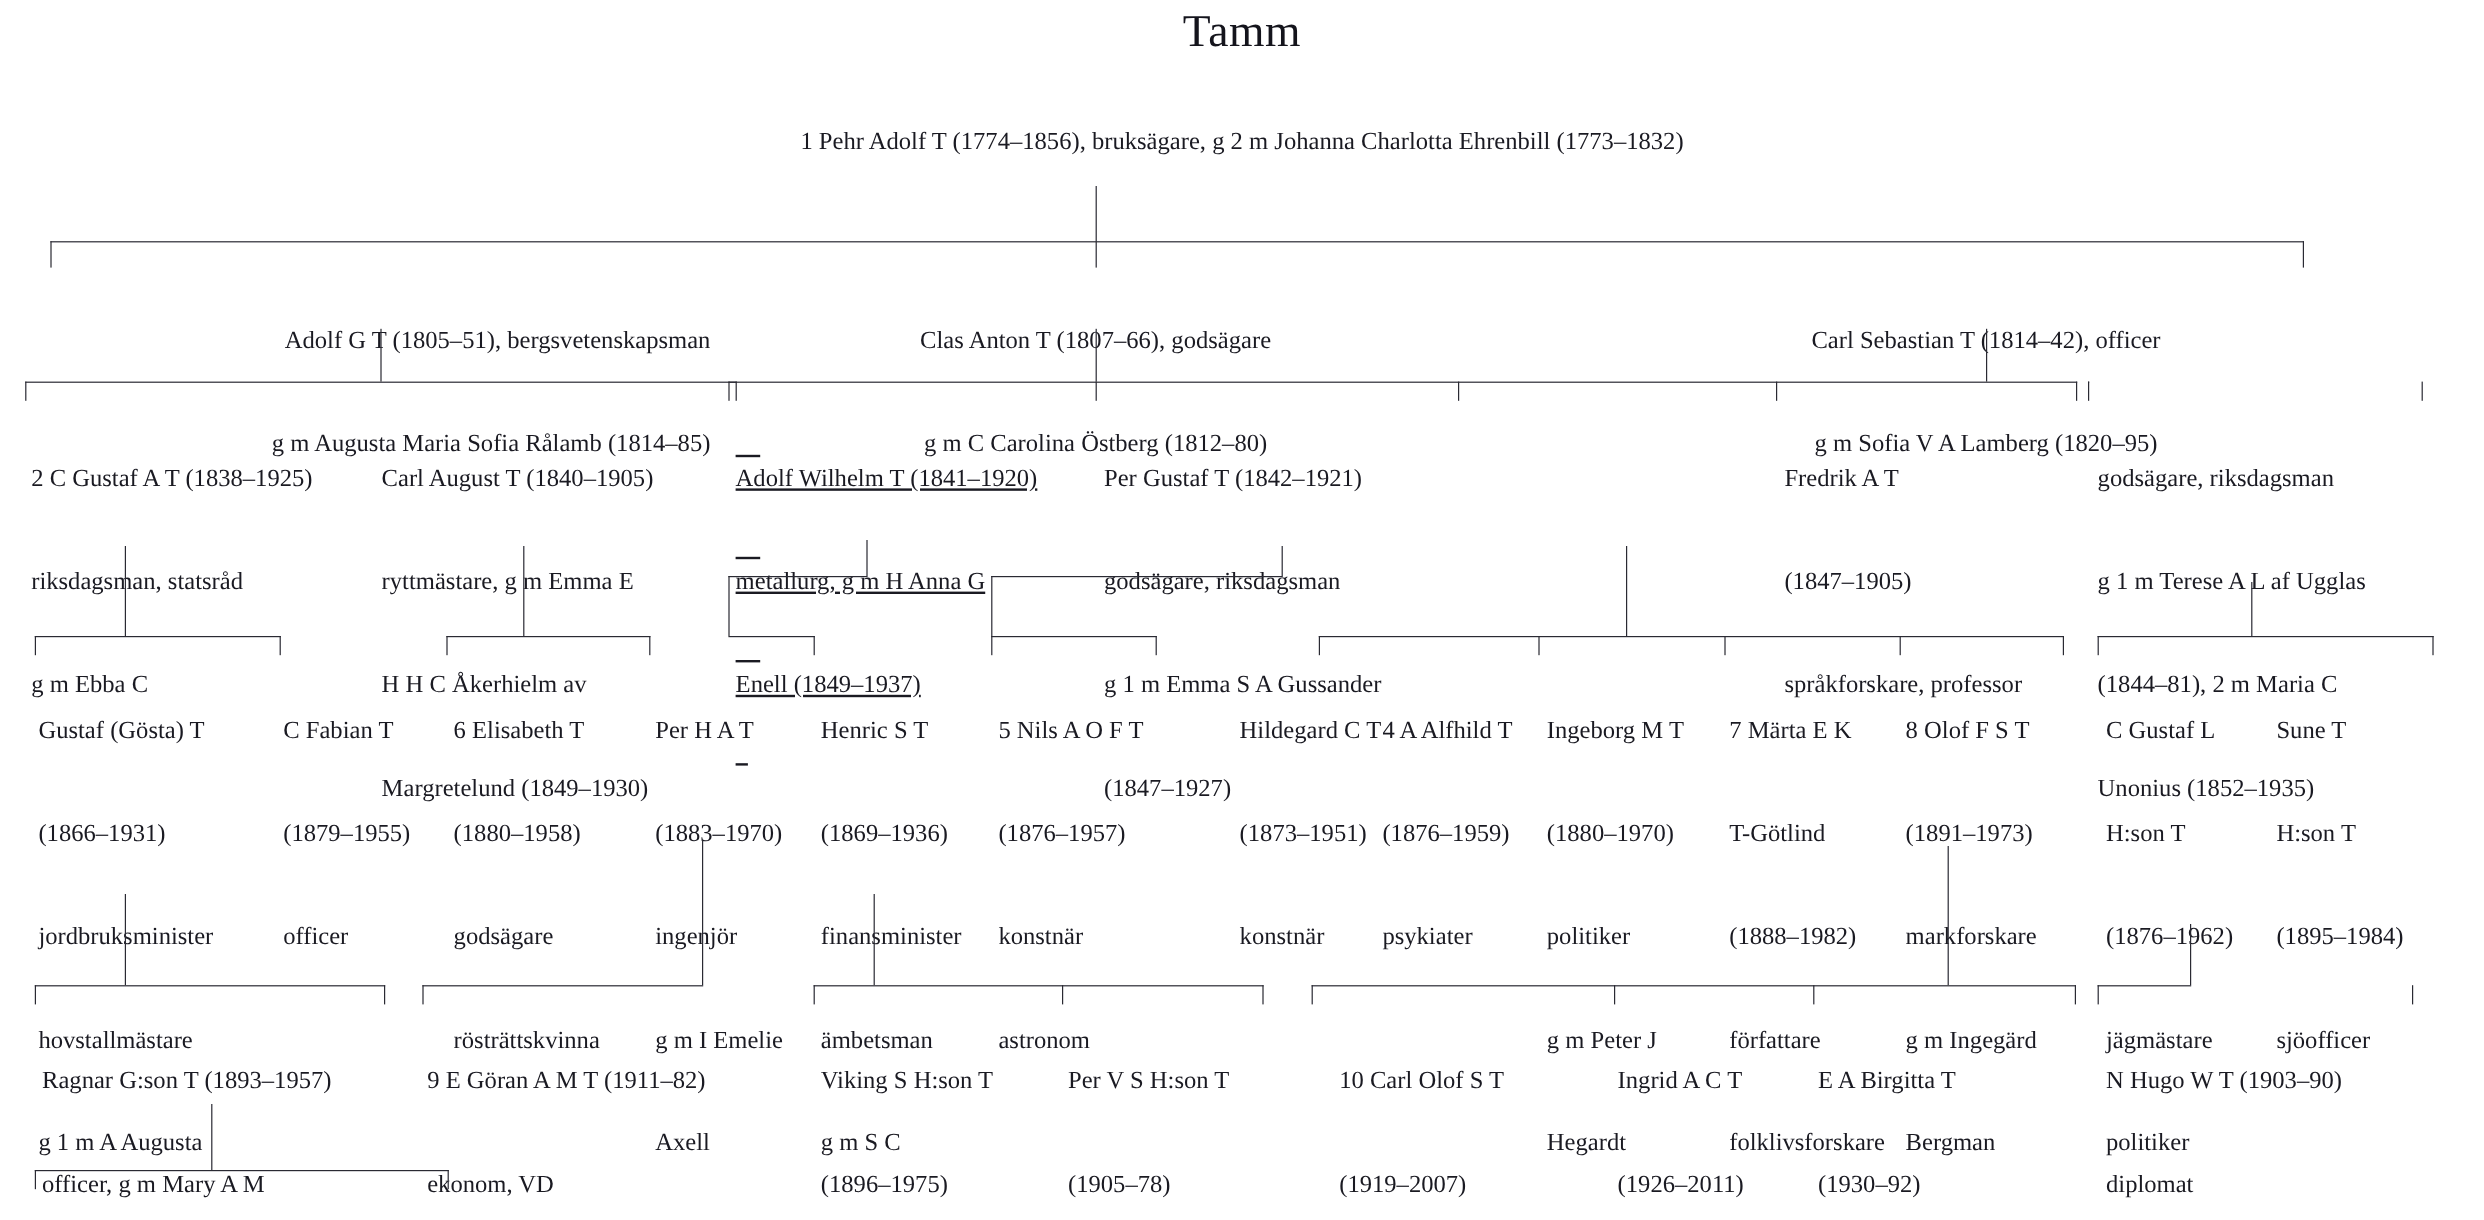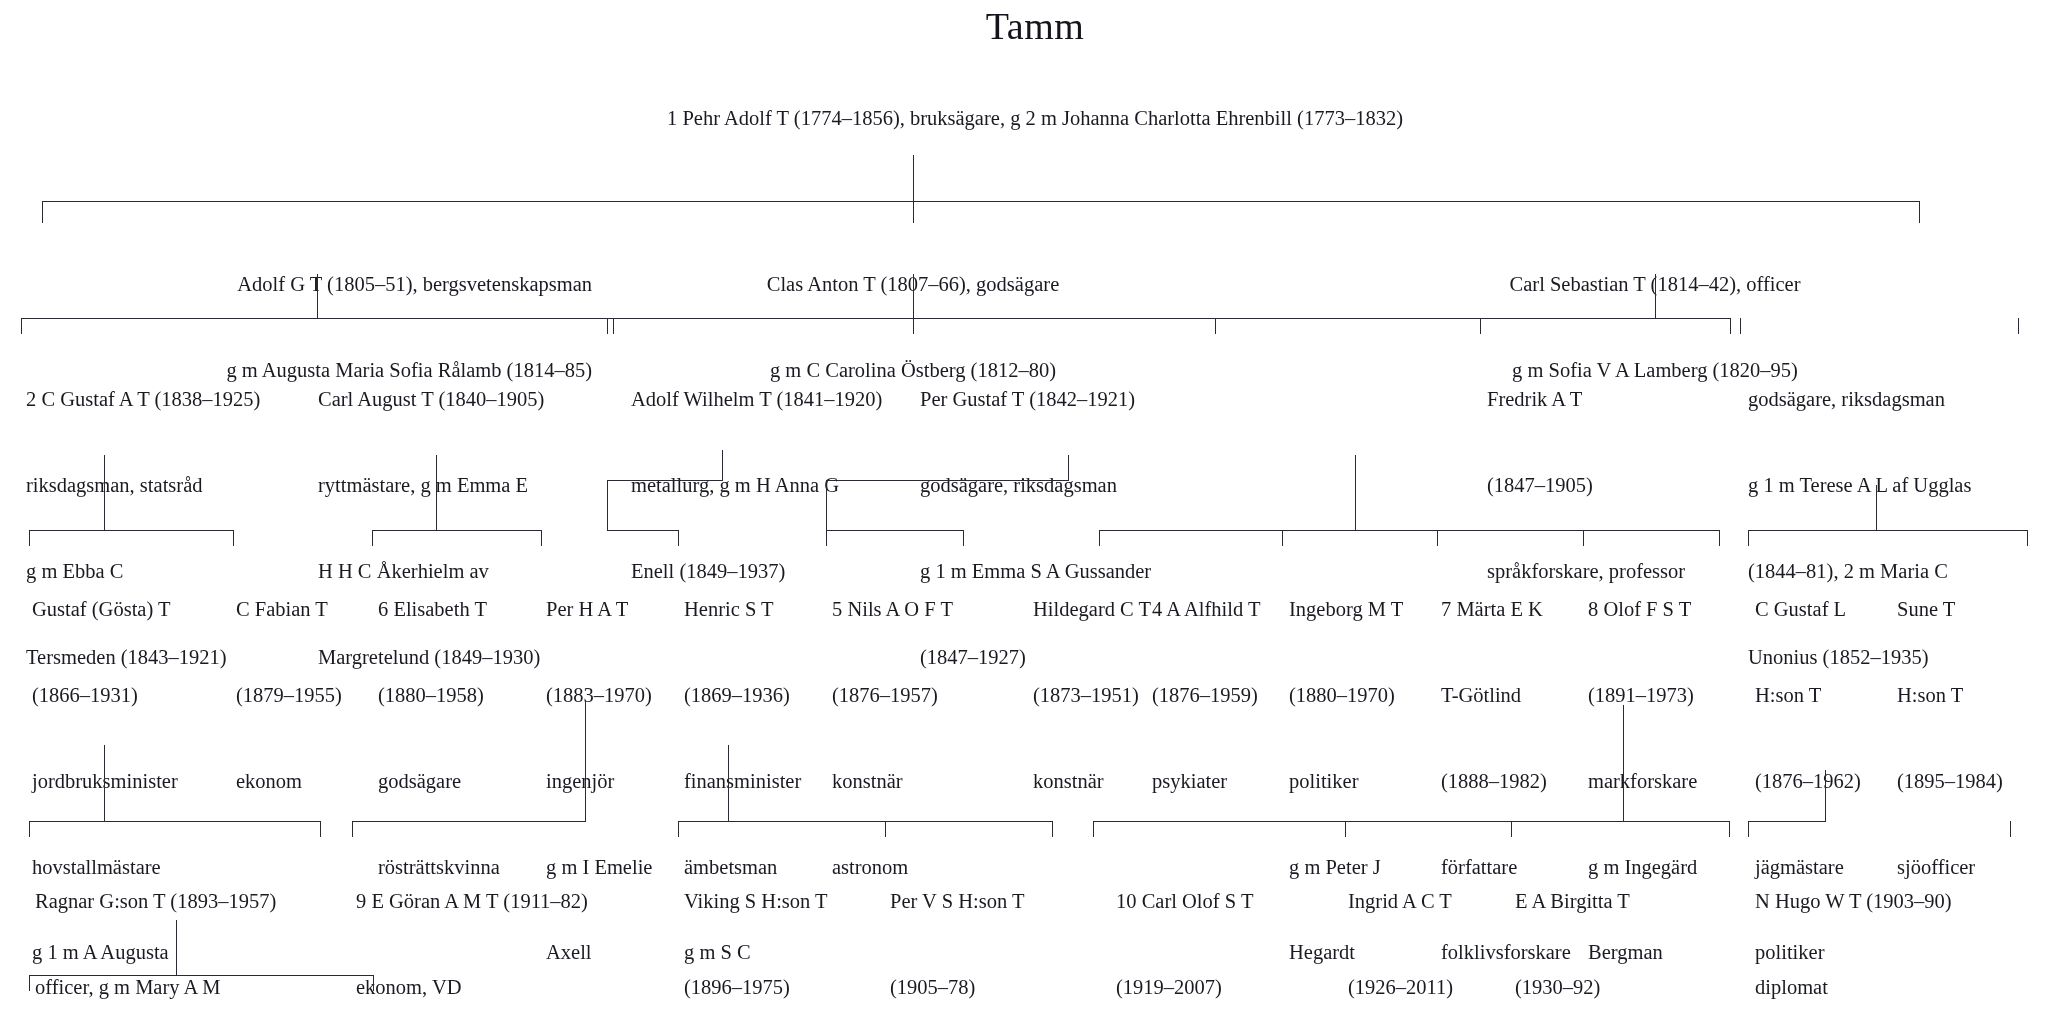--- a/index.html
+++ b/index.html
@@ -74,29 +74,28 @@
 
   <div class="vline" style="left:1655px;top:274px;height:44px;"></div>
   <div class="hline" style="left:1740px;top:318px;width:1px;"></div>
   <div class="tick" style="left:1740px;top:318px;height:16px;"></div>
   <div class="tick" style="left:2018px;top:318px;height:16px;"></div>
 
   <div class="node" style="left:26px;top:328px;width:300px;">
     <div>2 C Gustaf A T (1838–1925)</div>
     <div>riksdagsman, statsråd</div>
     <div>g m Ebba C</div>
-    <div>Tersmeden (1843–1921)</div>
   </div>
   <div class="node" style="left:318px;top:328px;width:300px;">
     <div>Carl August T (1840–1905)</div>
     <div>ryttmästare, g m Emma E</div>
     <div>H H C Åkerhielm av</div>
     <div>Margretelund (1849–1930)</div>
   </div>
-  <div class="node" style="left:631px;top:328px;width:300px;">
+  <div class="node" style="left:613px;top:328px;width:300px;text-decoration:underline;">
     <div>Adolf Wilhelm T (1841–1920)</div>
     <div>metallurg, g m H Anna G</div>
     <div>Enell (1849–1937)</div>
   </div>
   <div class="node" style="left:920px;top:328px;width:305px;">
     <div>Per Gustaf T (1842–1921)</div>
     <div>godsägare, riksdagsman</div>
     <div>g 1 m Emma S A Gussander</div>
     <div>(1847–1927)</div>
   </div>
@@ -153,21 +152,21 @@
     <div>(1866–1931)</div>
     <div>jordbruksminister</div>
     <div>hovstallmästare</div>
     <div>g 1 m A Augusta</div>
     
     
   </div>
   <div class="node" style="left:236px;top:538px;width:140px;">
     <div>C Fabian T</div>
     <div>(1879–1955)</div>
-    <div>ekonom</div>
+    <div>officer</div>
   </div>
   <div class="node" style="left:378px;top:538px;width:165px;">
     <div>6 Elisabeth T</div>
     <div>(1880–1958)</div>
     <div>godsägare</div>
     <div>rösträttskvinna</div>
   </div>
   <div class="node" style="left:546px;top:538px;width:140px;">
     <div>Per H A T</div>
     <div>(1883–1970)</div>

